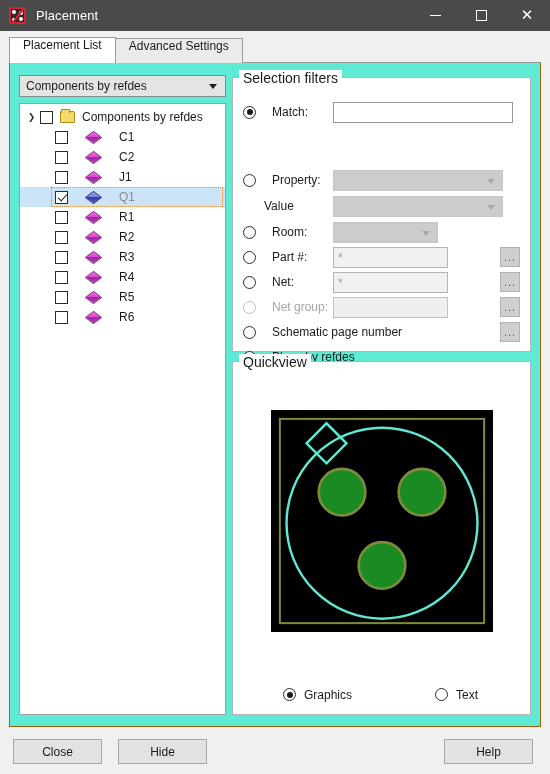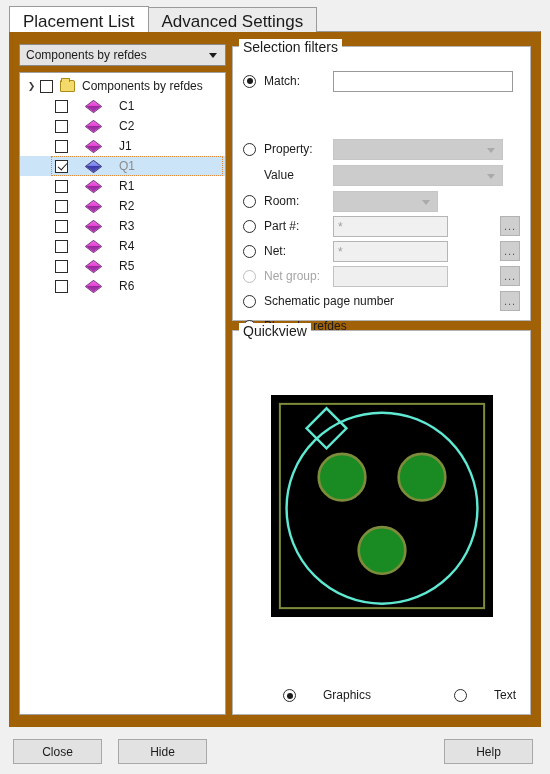--- a/index.html
+++ b/index.html
@@ -76,42 +76,42 @@
   
   .tabstrip {
     position: absolute; left: 9px; top: 6px;
     display: flex; align-items: flex-end;
     height: 26px;
     z-index: 3;
   }
   .tab {
     height: 25px;
     padding: 0 13px;
-    display: flex; align-items: flex-end;
-    font-size: 17px;
+    display: flex; align-items: flex-start;
+    font-size: 12px;
     color: #1b1b1b;
     border: 1px solid #9a9a9a;
     border-bottom: none;
     background: #ebebeb;
     margin-right: -1px;
   }
   .tab.active {
     background: #ffffff;
     border-color: #9a9a9a;
     height: 26px;
     position: relative;
     z-index: 4;
   }
 
   .tabpanel {
     position: absolute;
     left: 9px; right: 9px; top: 31px; bottom: 47px;
     border: 1px solid #a16207;
     border-top: 1px solid #9a9a9a;
-    background: #a16207;
+    background: #5eead4;
   }
   .tabpanel::before {
     content: ""; position: absolute;
     left: 1px; top: -1px; width: 110px; height: 1px;
     background: #ffffff;
   }
 
   
   .left-pane {
     position: absolute; left: 9px; top: 12px;
@@ -226,20 +226,21 @@
     padding: 0 4px;
     font-size: 14px; color: #1b1b1b;
   }
   .grp-filters { left: 0; right: 0; top: 8px; height: 275px; }
   .grp-quick   { left: 0; right: 0; top: 292px; bottom: 0; }
 
   .row {
     position: absolute;
     display: flex; align-items: center;
     height: 20px;
+    gap: 8px;
   }
   .radio {
     width: 13px; height: 13px; border-radius: 50%;
     border: 1px solid #2b2b2b;
     background: #ffffff;
     margin-right: 8px;
     flex: 0 0 auto; position: relative;
   }
   .radio.on::after {
     content: ""; position: absolute;
@@ -294,21 +295,21 @@
   }
   .preview {
     width: 222px; height: 222px;
     background: #000000;
     position: relative;
   }
   .qv-radios {
     position: absolute; left: 0; right: 0; bottom: 12px;
     display: flex; padding-left: 50px;
   }
-  .qv-radios .row2 { display: flex; align-items: flex-end; gap: 19px; }
+  .qv-radios .row2 { display: flex; align-items: flex-start; }
   .qv-radios .spacer { width: 83px; }
 
   .btnbar {
     position: absolute; left: 0; right: 0; bottom: 0;
     height: 47px;
     display: flex; align-items: center;
   }
   .btn {
     width: 89px; height: 25px;
     border: 1px solid #a8a8a8;
@@ -316,20 +317,41 @@
     font-size: 12px; color: #1b1b1b;
     display: flex; align-items: center; justify-content: center;
     font-family: "Liberation Sans", sans-serif;
   }
 </style>
 </head>
 <body>
 
 <div class="window">
 
+  <div class="titlebar">
+    <div class="app-icon">
+      <i class="d1"></i>
+        <i class="d2"></i>
+        <i class="d3"></i>
+        <i class="d4"></i>
+        <i class="slash"></i>
+    </div>
+    <div class="title-text">Placement</div>
+    <div class="win-buttons">
+      <div class="win-btn">
+          <span class="glyph-min"></span>
+        </div>
+      <div class="win-btn">
+          <span class="glyph-max"></span>
+        </div>
+      <div class="win-btn close">
+          <span class="glyph-close">✕</span>
+        </div>
+    </div>
+  </div>
 
   <div class="body">
 
     <div class="tabstrip">
       <div class="tab active">
         <span>Placement List</span>
       </div>
       <div class="tab">
         <span>Advanced Settings</span>
       </div>

